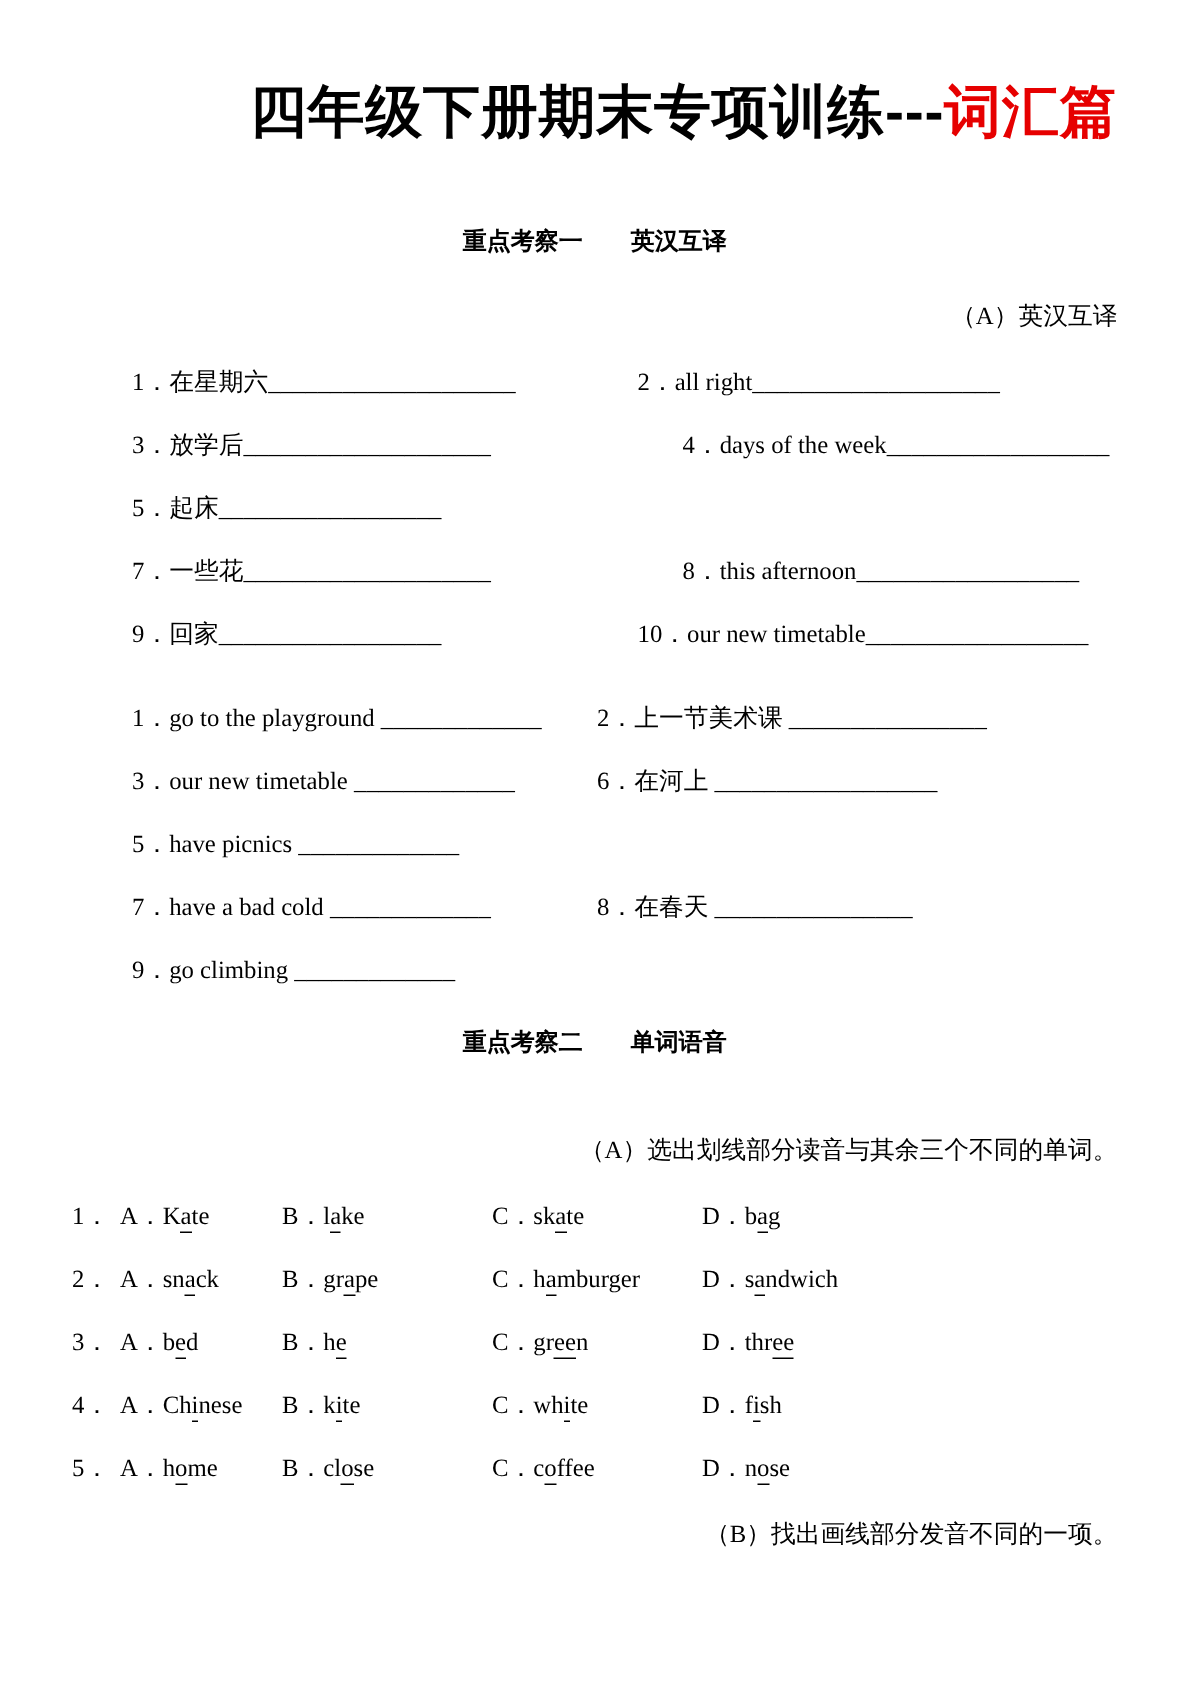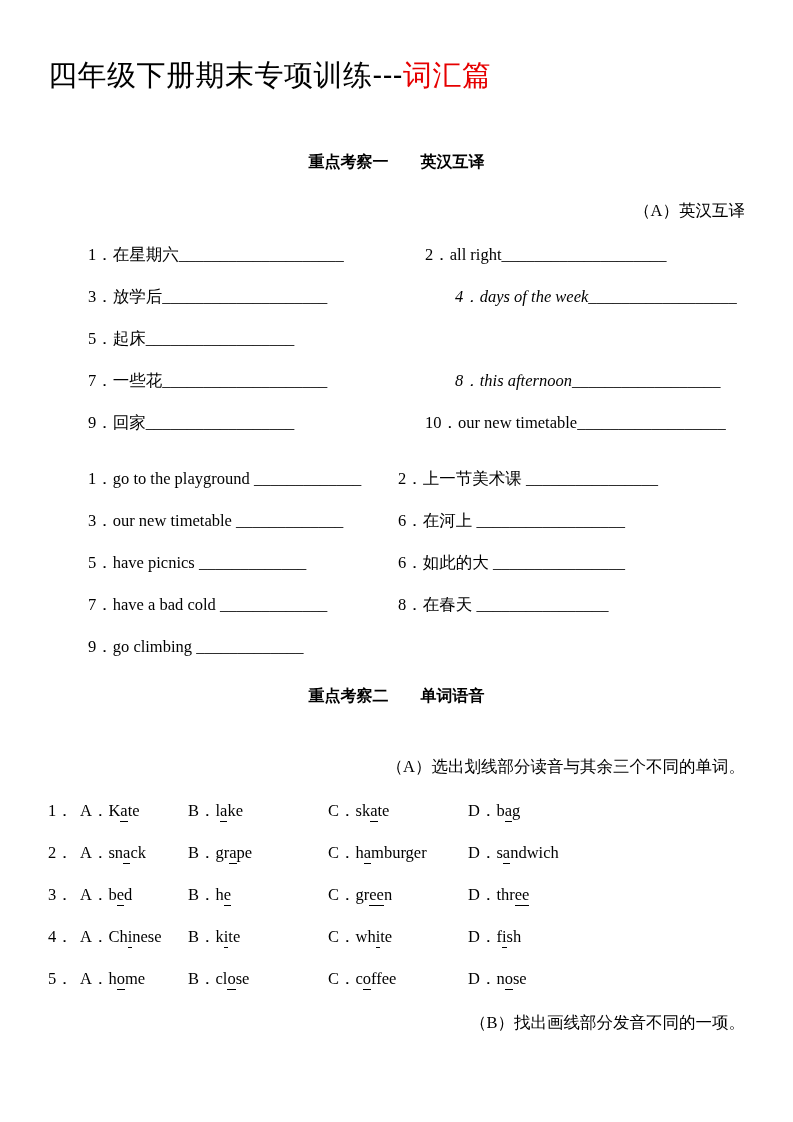--- a/index.html
+++ b/index.html
@@ -5,21 +5,21 @@
   * { box-sizing: border-box; }
   html, body { margin: 0; padding: 0; }
   body {
     width: 793px; height: 1122px; background: #ffffff; color: #000;
     font-family: "Liberation Serif", "DejaVu Serif", serif;
     font-size: 16.5px; overflow: hidden;
   }
   .page { padding: 56px 48px 0 48px; }
 
   .title {
-    margin: 0; text-align: left; font-size: 29px; font-weight: 400;
+    margin: 0; text-align: right; font-size: 38px; font-weight: 700;
     font-family: "Liberation Sans", "DejaVu Sans", sans-serif;
     line-height: 38px; letter-spacing: 0.5px;
   }
   .red { color: var(--accent, #e60000); }
 
   .sec-heading {
     margin: 56px 0 0 0; text-align: center; font-size: 16px; font-weight: 700;
     font-family: "Liberation Sans", "DejaVu Sans", sans-serif; line-height: 24px;
   }
   .sec-heading.second { margin-top: 16px; }
@@ -28,21 +28,21 @@
   .part-label.tight { margin-top: 6px; }
   .part-label.s2a { margin-top: 48px; }
   .part-label.s2b { margin-top: 12px; }
 
   .rows { margin-top: 12px; }
   .rows.partB { margin-top: 14px; }
   .trow { display: flex; height: 42px; align-items: center; margin-left: 40px; }
   .cell-l { width: 337px; flex: 0 0 auto; white-space: nowrap; }
   .partB .cell-l { width: 310px; }
   .cell-r { white-space: nowrap; }
-  .cell-r.indent { padding-left: 30px; font-style: italic; }
+  .cell-r.indent { padding-left: 30px; }
 
   .prows { margin-top: 12px; }
   .prow { display: flex; height: 42px; align-items: center; white-space: nowrap; }
   .pnum { width: 32px; flex: 0 0 auto; }
   .popt { flex: 0 0 auto; }
   .colA { width: 108px; }
   .colB { width: 140px; }
   .colC { width: 140px; }
   .u { border-bottom: 1px solid #000; padding-bottom: 1px; }
 </style>
@@ -84,21 +84,20 @@
     <div class="trow">
       <span class="cell-l">1．go to the playground _____________</span>
       <span class="cell-r">2．上一节美术课 ________________</span>
     </div>
     <div class="trow">
       <span class="cell-l">3．our new timetable _____________</span>
       <span class="cell-r">6．在河上 __________________</span>
     </div>
     <div class="trow">
       <span class="cell-l">5．have picnics _____________</span>
-      <span class="cell-r">6．如此的大 ________________</span>
     </div>
     <div class="trow">
       <span class="cell-l">7．have a bad cold _____________</span>
       <span class="cell-r">8．在春天 ________________</span>
     </div>
     <div class="trow">
       <span class="cell-l">9．go climbing _____________</span>
     </div>
   </div>
 

